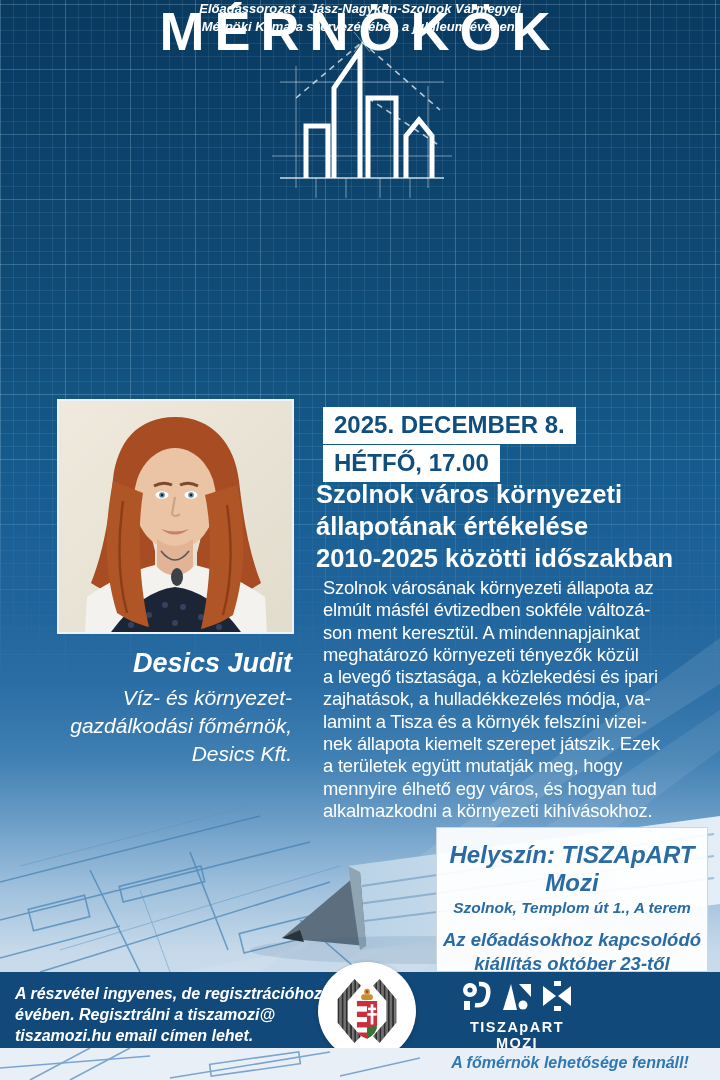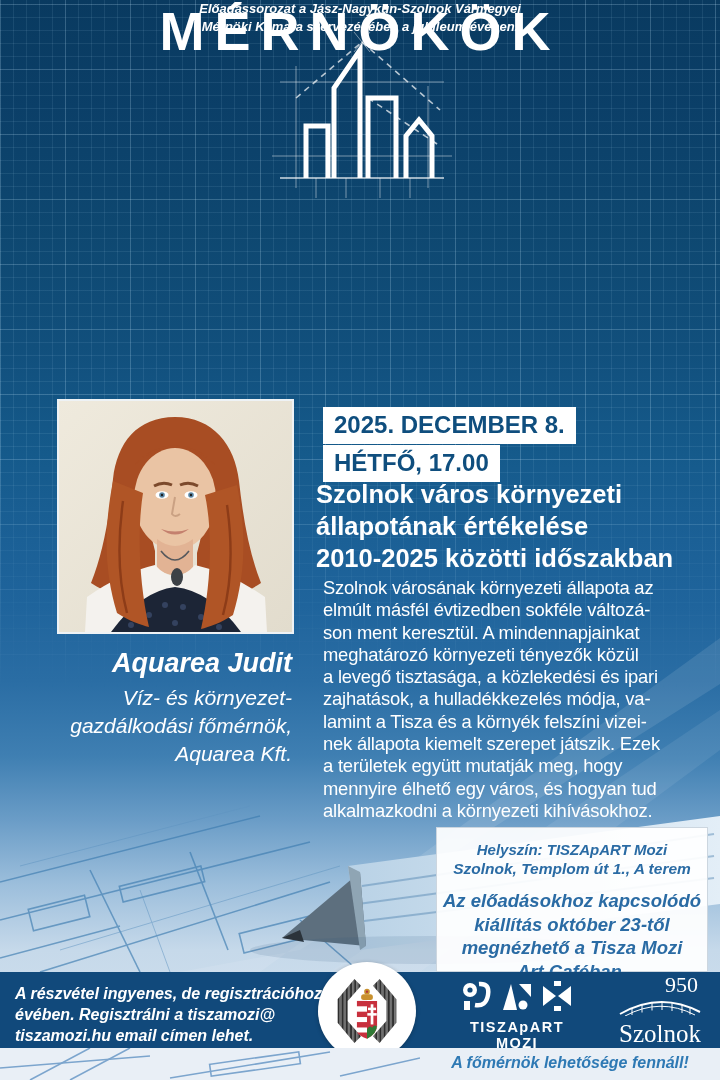--- a/index.html
+++ b/index.html
@@ -59,21 +59,21 @@
 
   .speaker{left:18px; top:648px; width:274px; text-align:right; color:#fff;}
   .speaker-name{font-size:27px; font-weight:800; font-style:italic; margin-bottom:5px;}
   .speaker-role{font-size:21px; font-style:italic; line-height:1.34; font-weight:400;}
 
   .venue-box{
     left:436px; top:827px; width:272px; height:145px;
     background:rgba(255,255,255,0.93); border:1px solid #ccd6df; box-sizing:border-box;
     color:#2a6ba4; text-align:center; padding-top:13px;
   }
-  .venue-label{font-size:15px; font-weight:700; font-style:italic;}
+  .venue-label{font-size:24px; font-weight:700; font-style:italic;}
   .venue-address{font-size:15.5px; font-weight:700; font-style:italic; margin-top:2px;}
   .venue-note{font-size:18.5px; font-weight:700; font-style:italic; line-height:1.28; margin-top:11px;}
 
   .footer-bar{left:0; top:972px; width:720px; height:76px; background:#11497b;}
   .registration{
     left:15px; top:11px; width:320px; color:#fff; font-weight:700; font-style:italic;
     font-size:16px; line-height:1.32;
   }
   .cinema-logo{left:452px; top:8px; width:130px; text-align:center;}
   .cinema-logo-label{color:#fff; font-weight:700; font-size:14.5px; letter-spacing:1.5px; margin-top:3px;}
@@ -231,24 +231,24 @@
 meghatározó környezeti tényezők közül
 a levegő tisztasága, a közlekedési és ipari
 zajhatások, a hulladékkezelés módja, va-
 lamint a Tisza és a környék felszíni vizei-
 nek állapota kiemelt szerepet játszik. Ezek
 a területek együtt mutatják meg, hogy
 mennyire élhető egy város, és hogyan tud
 alkalmazkodni a környezeti kihívásokhoz.</div>
 
   <div class="abs speaker">
-    <div class="speaker-name">Aquarea Judit</div>
+    <div class="speaker-name">Desics Judit</div>
     <div class="speaker-role pre">Víz- és környezet-
 gazdálkodási főmérnök,
-Aquarea Kft.</div>
+Desics Kft.</div>
   </div>
 
   <div class="abs venue-box">
     <div class="venue-label">Helyszín: TISZApART Mozi</div>
     <div class="venue-address">Szolnok, Templom út 1., A terem</div>
     <div class="venue-note pre">Az előadásokhoz kapcsolódó
 kiállítás október 23-től
 megnézhető a Tisza Mozi
 Art Caféban.</div>
   </div>
@@ -270,37 +270,20 @@
           <circle cx="62" cy="25" r="4.5"></circle>
           <polygon points="82,6 95,16 82,26"></polygon>
           <polygon points="110,6 97,16 110,26"></polygon>
           <rect x="93" y="1" width="7" height="5"></rect>
           <rect x="93" y="26" width="7" height="5"></rect>
         </g>
       </svg>
       <div class="cinema-logo-label">TISZApART MOZI</div>
     </div>
 
-    <div class="abs city-logo">
-      <div class="city-950">950</div>
-      <svg width="88" height="20" viewBox="0 0 88 20">
-        <path d="M4,18 Q44,-5 84,16" stroke="#fff" stroke-width="2" fill="none"></path>
-        <path d="M9,20 Q44,1 79,19" stroke="#fff" stroke-width="1" fill="none"></path>
-        <g stroke="#fff" stroke-width="1">
-          <line x1="16" y1="12" x2="16" y2="19"></line>
-            <line x1="26" y1="8.5" x2="26" y2="16.5"></line>
-          <line x1="36" y1="6.5" x2="36" y2="14.5"></line>
-            <line x1="46" y1="6" x2="46" y2="14"></line>
-          <line x1="56" y1="6.5" x2="56" y2="15"></line>
-            <line x1="66" y1="8.5" x2="66" y2="17"></line>
-          <line x1="74" y1="11" x2="74" y2="18.5"></line>
-        </g>
-      </svg>
-      <div class="city-name">Szolnok</div>
-    </div>
   </div>
 
   <div class="abs emblem">
     <svg width="84" height="84" viewBox="0 0 100 100">
       <defs>
         <pattern id="bars" width="5" height="6" patternUnits="userSpaceOnUse">
           <rect width="2.6" height="6" fill="#2e2e2e"></rect>
             <rect x="2.6" width="2.4" height="6" fill="#6e6e6e"></rect>
         </pattern>
       </defs>

